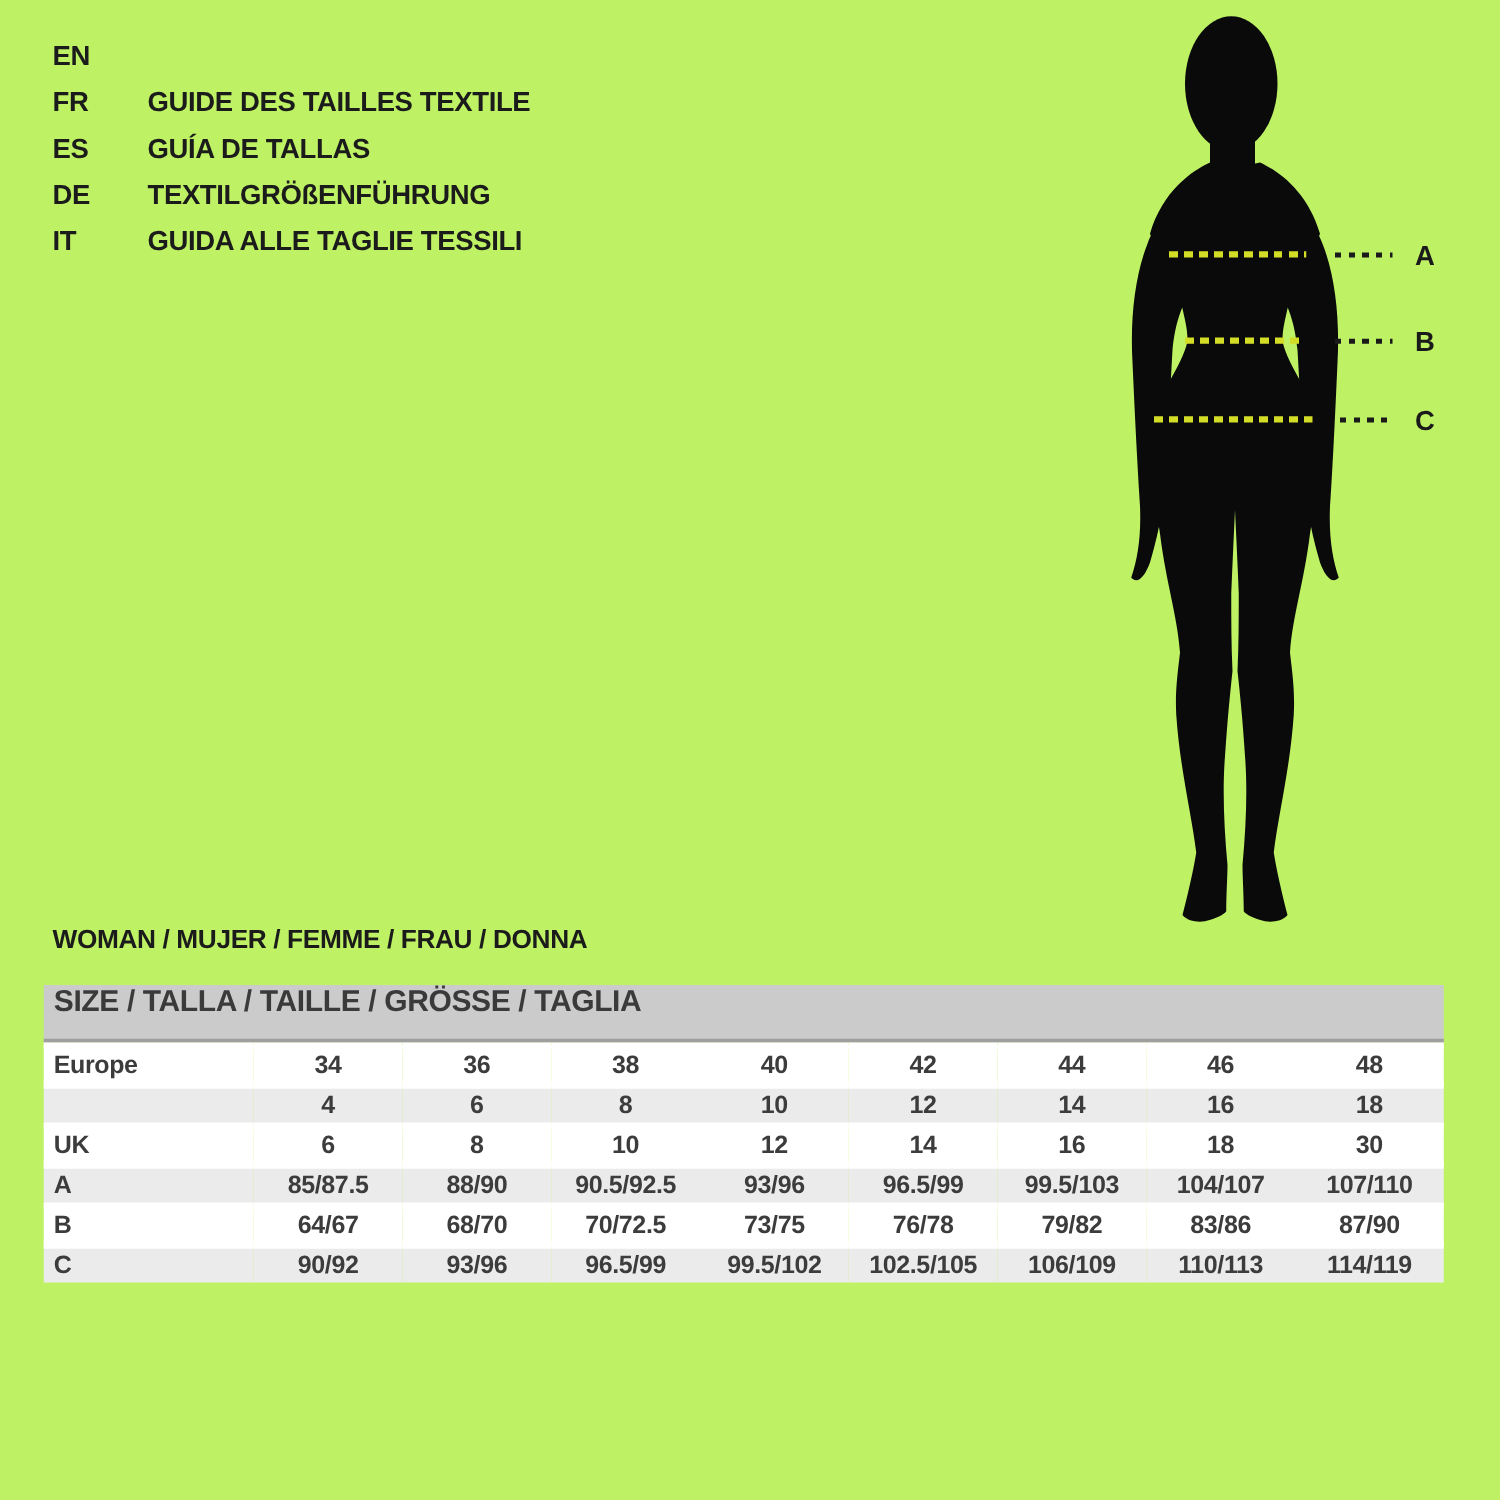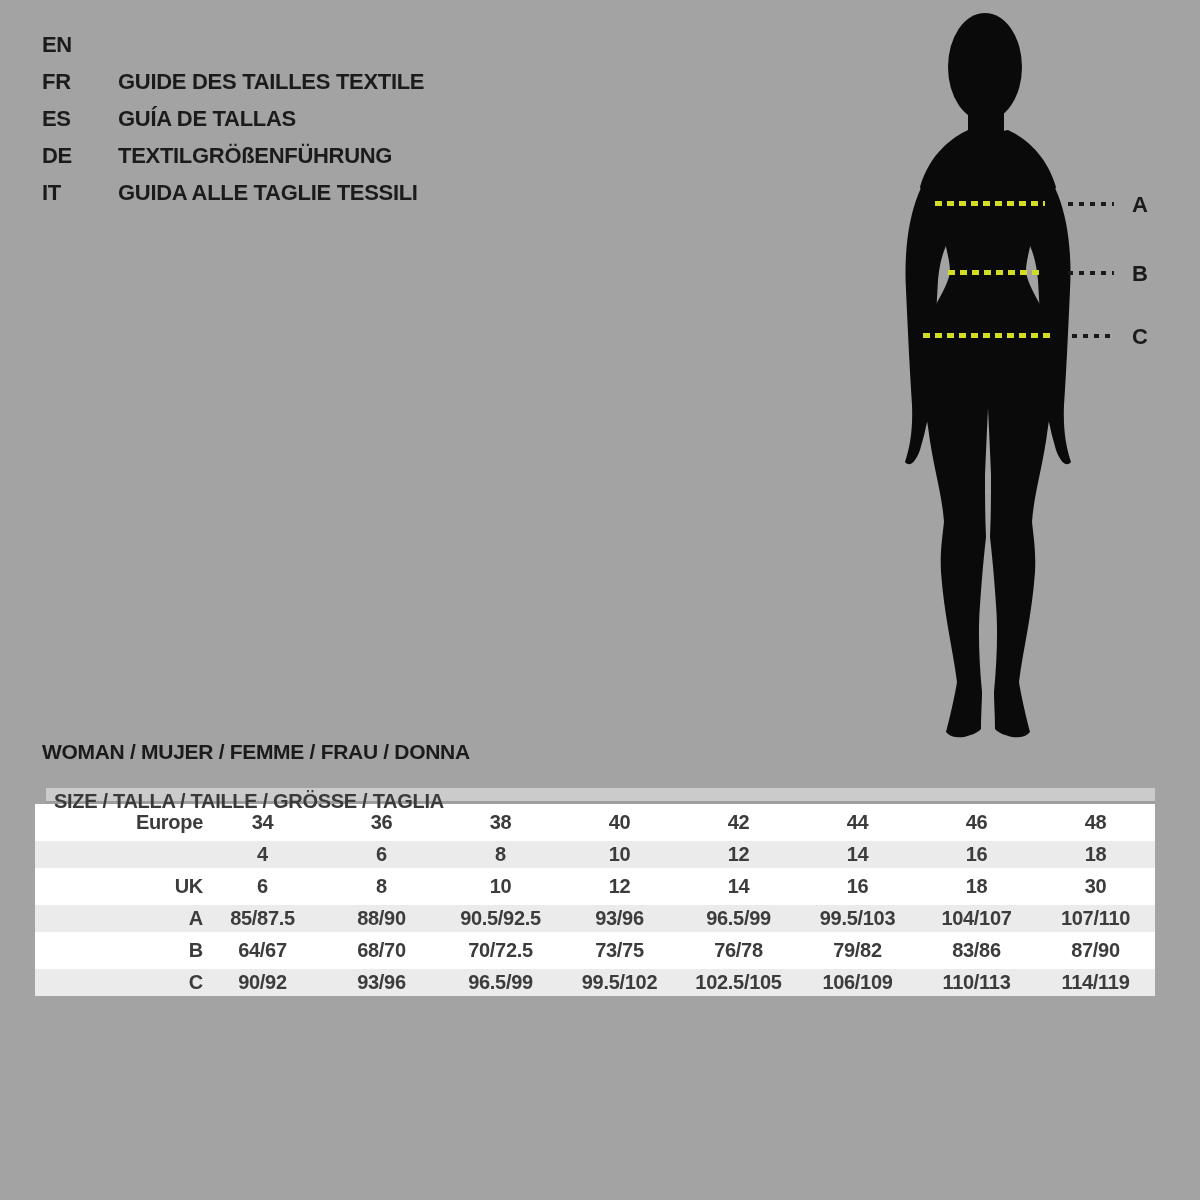--- a/index.html
+++ b/index.html
@@ -1,44 +1,44 @@
 <!DOCTYPE html>
 <html><head>
 <meta charset="utf-8">
 <style>
   html,body{margin:0;padding:0;background:#fff;}
   .canvas{
-    position:relative;width:1200px;height:1200px;background:#a3a3a3;overflow:hidden;
+    position:relative;width:1200px;height:1200px;background:#bef264;overflow:hidden;
     font-family:"Liberation Sans",sans-serif;color:#1b1b1b;
   }
   
   .lang-block{position:absolute;left:42px;top:26px;}
   .lang-row{display:flex;line-height:37px;font-size:22px;font-weight:bold;letter-spacing:-0.3px;}
   .lang-code{width:76px;flex:0 0 76px;}
   .lang-label{white-space:nowrap;}
   
   .figure-svg{position:absolute;left:858px;top:5px;width:260px;height:740px;}
   .dash-yellow{position:absolute;height:5px;
     background:repeating-linear-gradient(to right,#d3dd26 0 7px,rgba(0,0,0,0) 7px 12px);}
   .dash-black{position:absolute;height:4px;
     background:repeating-linear-gradient(to right,#1a1a1a 0 5px,rgba(0,0,0,0) 5px 11px);}
   .measure-label{position:absolute;width:30px;text-align:center;font-size:22px;font-weight:bold;color:#1a1a1a;}
   
   .section-title{position:absolute;left:42px;top:740px;font-size:21px;font-weight:bold;letter-spacing:-0.3px;}
   
   .table-wrap{position:absolute;left:35px;top:788px;width:1120px;}
-  .thead{box-sizing:border-box;height:16px;line-height:27px;background:#cbcbcb;
-    border-bottom:3px solid #9e9e9e;font-size:20px;font-weight:bold;color:#3a3a3a;
-    padding-left:8px;letter-spacing:-0.3px;margin-left:11px;}
+  .thead{box-sizing:border-box;height:46px;line-height:27px;background:#cbcbcb;
+    border-bottom:3px solid #9e9e9e;font-size:24px;font-weight:bold;color:#3a3a3a;
+    padding-left:8px;letter-spacing:-0.3px;}
   table.size-table{width:100%;border-collapse:collapse;table-layout:fixed;
     font-size:20px;font-weight:bold;color:#3c3c3c;letter-spacing:-0.3px;}
   table.size-table col.label-col{width:168px;}
   table.size-table td{height:27px;border-top:5px solid #fff;text-align:center;padding:0;background:#fff;}
   table.size-table tr.shaded td{background:#ebebeb;}
-  table.size-table td.rowlabel{text-align:right;padding-left:8px;}
+  table.size-table td.rowlabel{text-align:left;padding-left:8px;}
   
   .footnotes{position:absolute;left:42px;top:1090px;}
   .footnote{line-height:30px;font-size:20px;font-weight:bold;letter-spacing:-0.3px;white-space:nowrap;}
 </style>
 </head>
 <body>
 
 <div class="canvas">
 
   <div class="lang-block">

